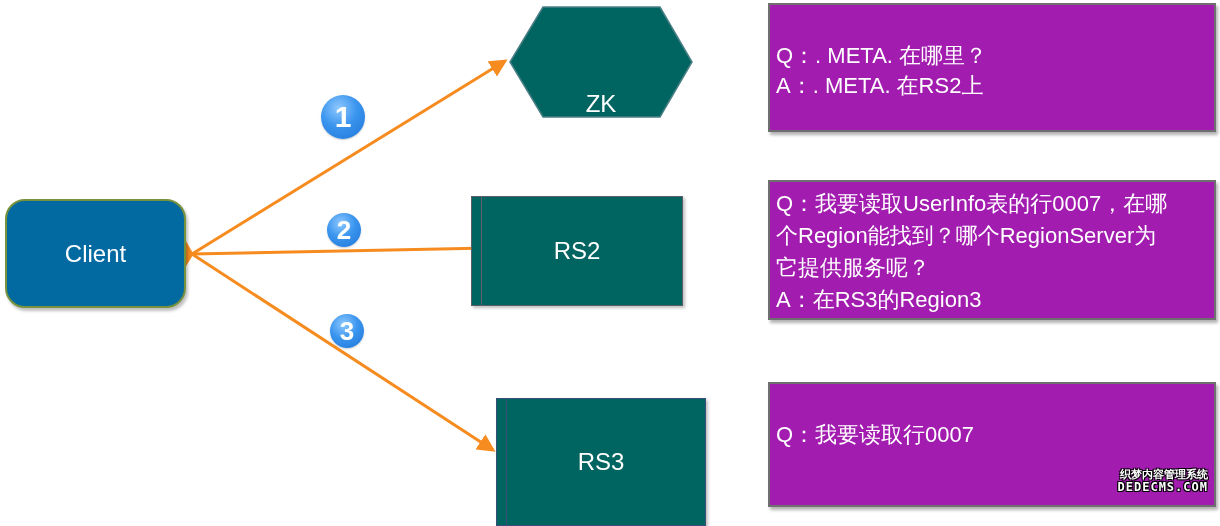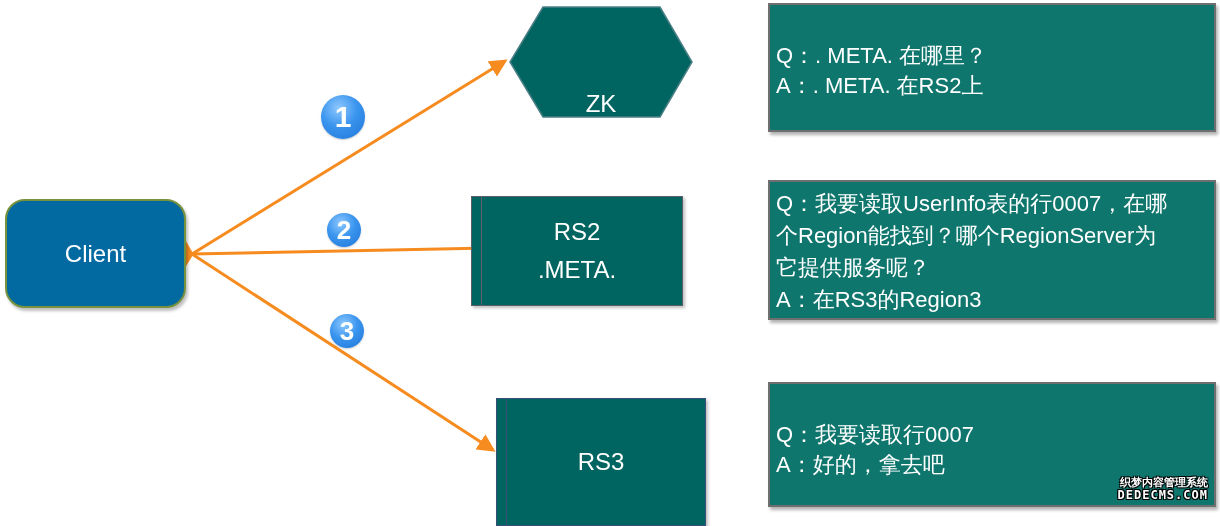--- a/index.html
+++ b/index.html
@@ -25,29 +25,29 @@
       font-size: 24px; line-height: 38px;
     }
     .rs::before {
       content: ""; position: absolute; left: 9px; top: 0; bottom: 0; width: 1px; background: #5a5f6a;
     }
     .rs2 { left: 471px; top: 196px; width: 212px; height: 110px; }
     .rs3 { left: 496px; top: 398px; width: 210px; height: 128px; border-color: #3a4f78; }
     .rs3::before { background: #3a4f78; }
 
     .qa {
-      background: #0f766e; border: 2px solid #6f6f6f; box-sizing: border-box;
+      background: #a21caf; border: 2px solid #6f6f6f; box-sizing: border-box;
       box-shadow: 2px 3px 3px rgba(0,0,0,0.3);
       color: #fff; font-size: 22px; padding-left: 6px;
     }
     .qa .line { white-space: nowrap; }
     .qa1 { left: 768px; top: 3px; width: 448px; height: 129px; padding-top: 36px; line-height: 30px; }
     .qa2 { left: 768px; top: 180px; width: 448px; height: 140px; padding-top: 6px; line-height: 32px; }
     .qa3 { left: 768px; top: 382px; width: 448px; height: 125px; padding-top: 36px; line-height: 30px; }
-    .watermark { position: absolute; right: 6px; bottom: 3px; text-align: right;
+    .watermark { position: absolute; right: 6px; bottom: 11px; text-align: right;
       font-family: "DejaVu Sans Mono", monospace; color: #fff; font-weight: bold;
       text-shadow: 1px 1px 0 #000, -1px -1px 0 #000, 1px -1px 0 #000, -1px 1px 0 #000; }
     .wm1 { font-size: 11px; line-height: 13px; letter-spacing: 0px; }
     .wm2 { font-size: 12px; line-height: 13px; letter-spacing: 1px; }
 
     .step {
       width: 44px; height: 44px; border-radius: 50%;
       background: radial-gradient(circle at 40% 30%, #8fc8ff 0%, #3a95ee 45%, #1d74d6 100%);
       color: #fff; font-weight: bold; font-size: 30px;
       display: flex; align-items: center; justify-content: center;
@@ -75,21 +75,20 @@
 <div class="abs client">
   <span>Client</span>
 </div>
 
 <div class="abs zk-label">
   <span>ZK</span>
 </div>
 
 <div class="abs rs rs2">
   <span>RS2</span>
-  <span>.META.</span>
 </div>
 
 <div class="abs rs rs3">
   <span>RS3</span>
 </div>
 
 <div class="abs step s1">
   <span>1</span>
 </div>
 <div class="abs step s2">
@@ -106,18 +105,17 @@
 
 <div class="abs qa qa2">
   <div class="line">Q：我要读取UserInfo表的行0007，在哪</div>
   <div class="line">个Region能找到？哪个RegionServer为</div>
   <div class="line">它提供服务呢？</div>
   <div class="line">A：在RS3的Region3</div>
 </div>
 
 <div class="abs qa qa3">
   <div class="line">Q：我要读取行0007</div>
-  <div class="line">A：好的，拿去吧</div>
   <div class="watermark">
     <div class="wm1">织梦内容管理系统</div>
     <div class="wm2">DEDECMS.COM</div>
   </div>
 </div>
 
 </body></html>

